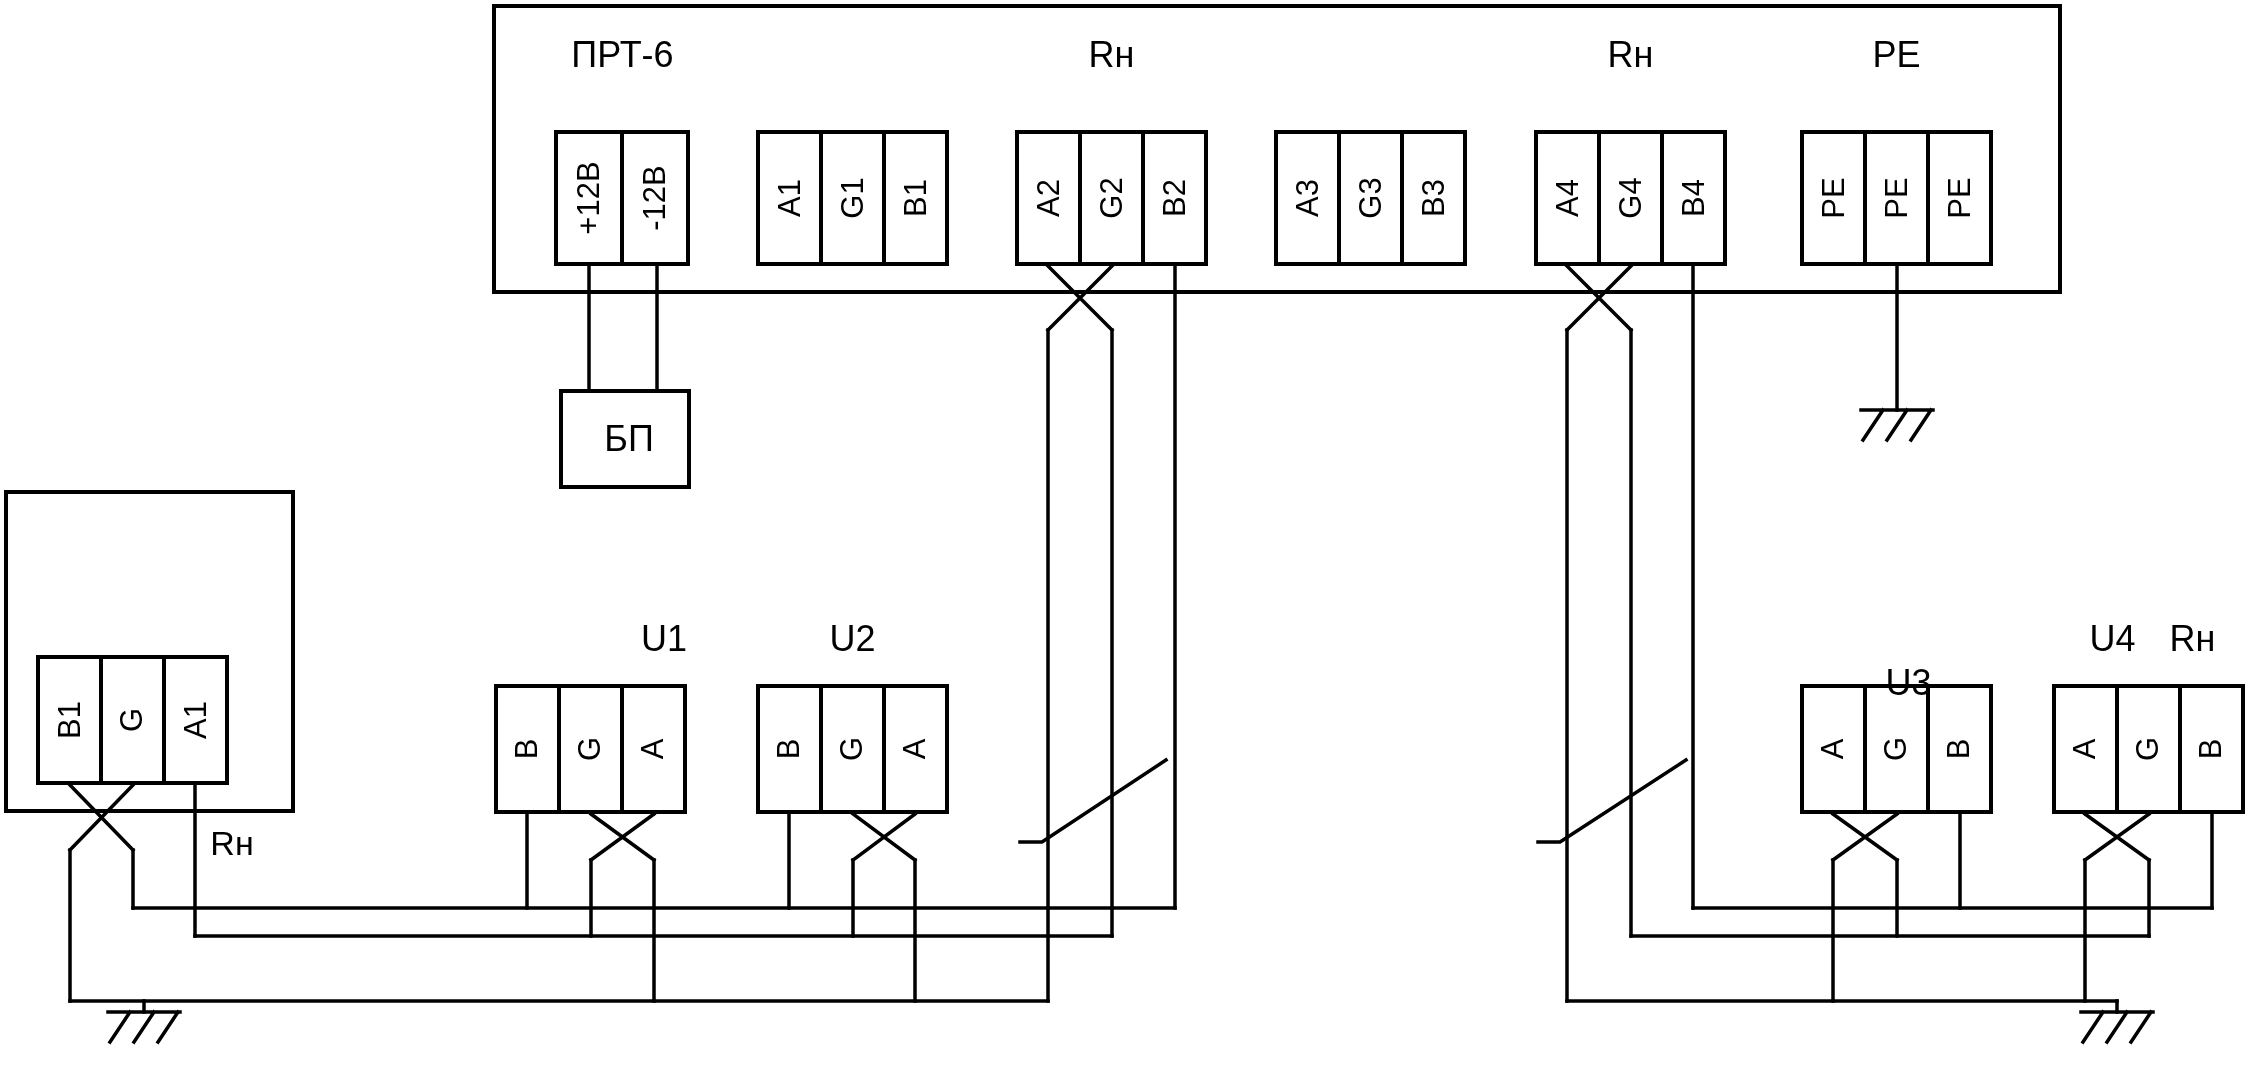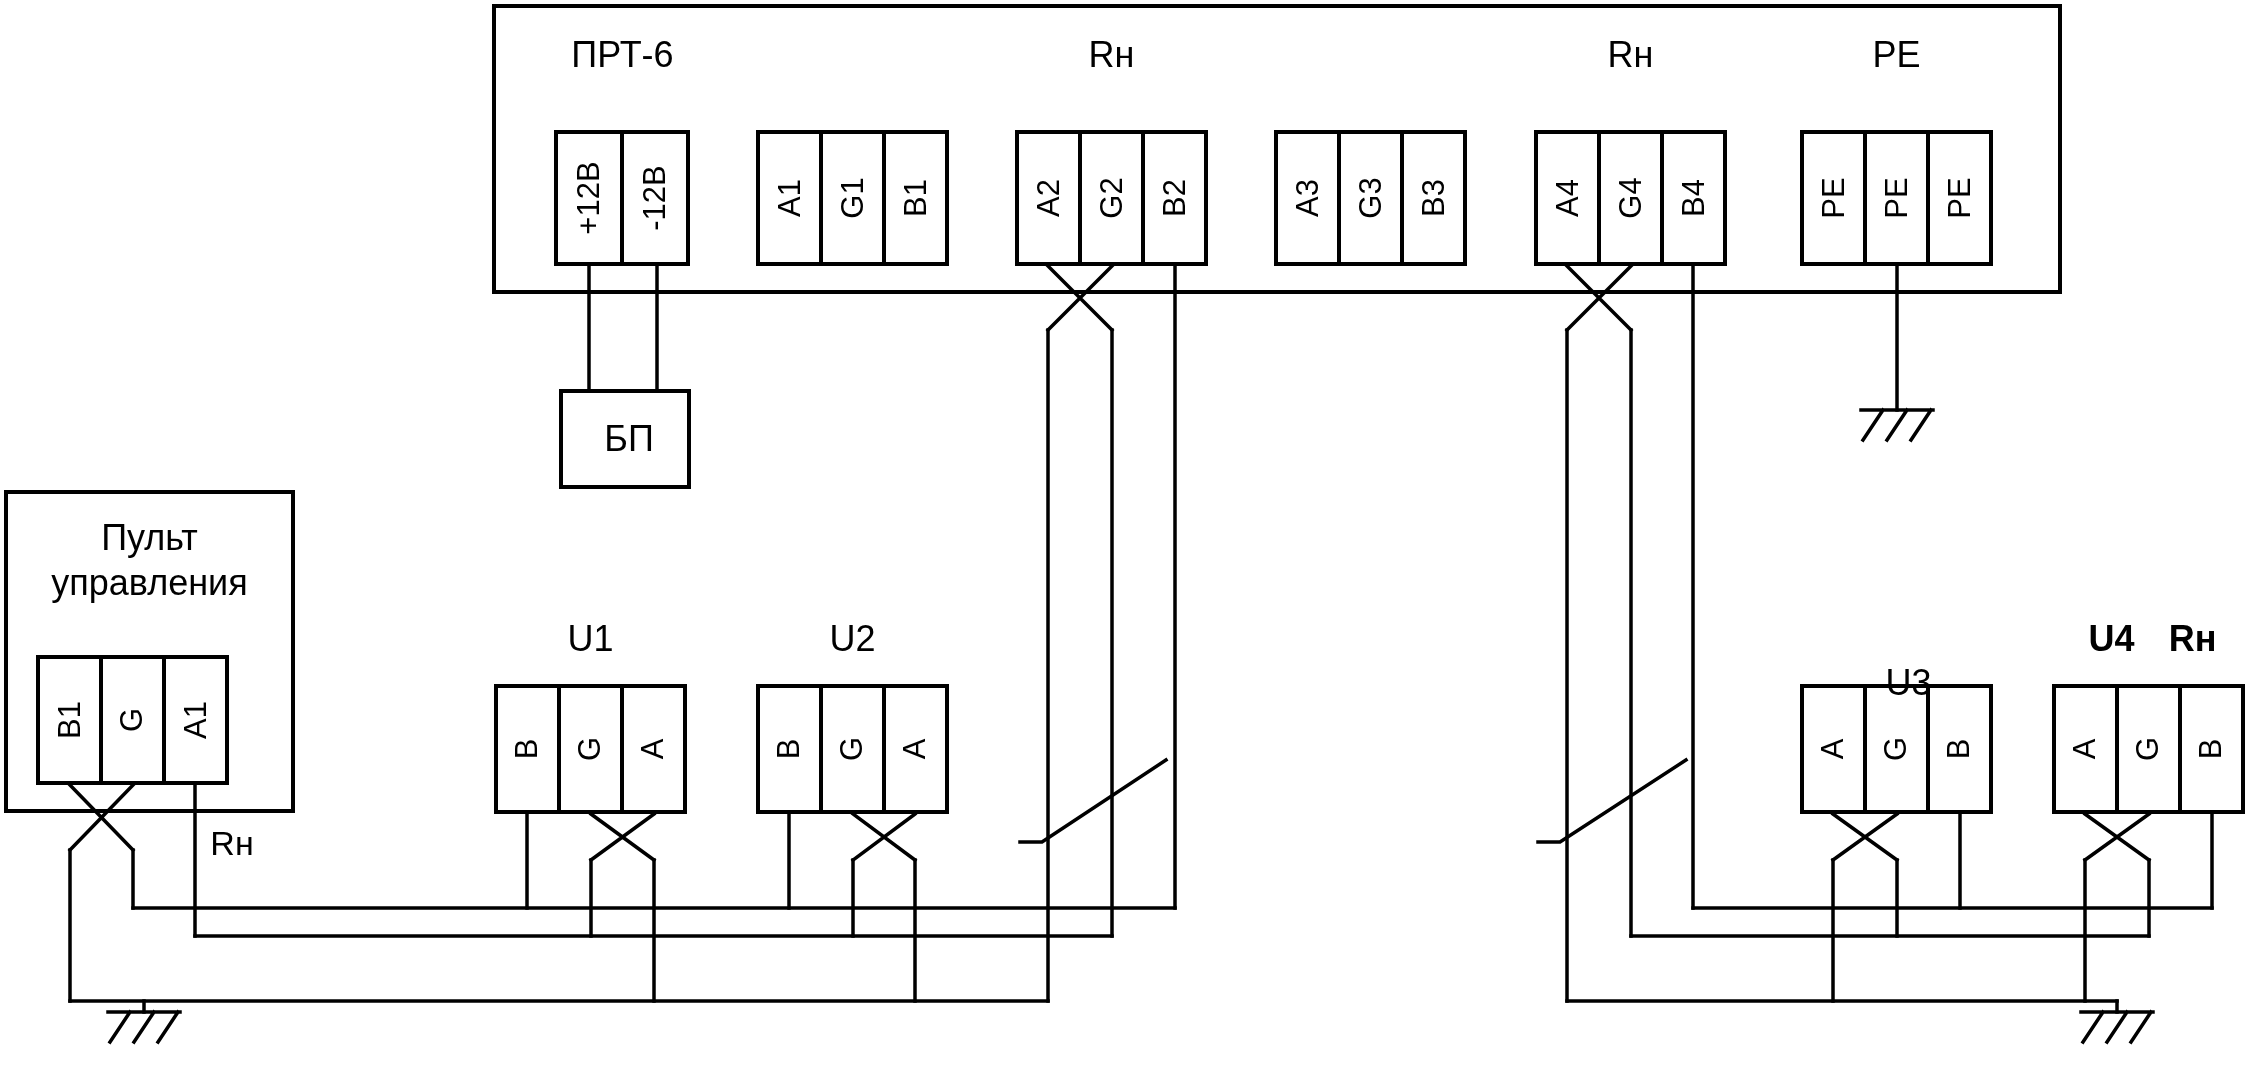--- a/index.html
+++ b/index.html
@@ -12,21 +12,21 @@
   .tblock{position:absolute;display:flex;}
   .cell{
     width:67px;height:136px;border:4px solid #000;background:#fff;
     box-sizing:border-box;display:flex;align-items:center;justify-content:center;
   }
   .cell + .cell{margin-left:-4px;}
   .cell.w70{width:70px;}
   .cell.h130{height:130px;}
   .cell span{transform:rotate(-90deg);white-space:nowrap;font-size:31px;}
   .lbl{position:absolute;font-size:36px;text-align:center;}
-  .lbl-flex{display:flex;justify-content:center;gap:34px;font-weight:bold;}
+  .lbl-flex{display:flex;justify-content:center;gap:34px;}
   .center-flex{display:flex;align-items:center;justify-content:center;}
 </style>
 </head>
 <body>
 
 <div class="canvas">
 
   <div class="box" style="left:492px;top:4px;width:1570px;height:290px;"></div>
   <div class="box" style="left:4px;top:490px;width:291px;height:323px;"></div>
   <div class="box" style="left:559px;top:389px;width:132px;height:100px;"></div>
@@ -209,24 +209,23 @@
       </div>
   </div>
 
   <div class="lbl" style="left:554px;top:34px;width:137px;">ПРТ-6</div>
   <div class="lbl" style="left:1015px;top:34px;width:193px;">Rн</div>
   <div class="lbl" style="left:1534px;top:34px;width:193px;">Rн</div>
   <div class="lbl" style="left:1800px;top:34px;width:193px;">PE</div>
 
   <div class="lbl center-flex" style="left:559px;top:389px;width:140px;height:100px;">БП</div>
 
-  <div class="lbl" style="left:6px;top:515px;width:287px;line-height:1.25;">Пульт управления</div>
   <div class="lbl" style="left:162px;top:824px;width:140px;font-size:34px;">Rн</div>
 
-  <div class="lbl" style="left:494px;top:618px;width:193px;">U1</div>
+  <div class="lbl" style="left:494px;top:618px;width:193px;text-align:right;">U1</div>
   <div class="lbl" style="left:756px;top:618px;width:193px;text-align:center;">U2</div>
   <div class="lbl" style="left:1812px;top:618px;width:193px;margin-top:44px;">U3</div>
   <div class="lbl lbl-flex" style="left:2052px;top:618px;width:201px;">
     <span>U4</span>
     <span>Rн</span>
   </div>
 
 </div>
 
 </body></html>

